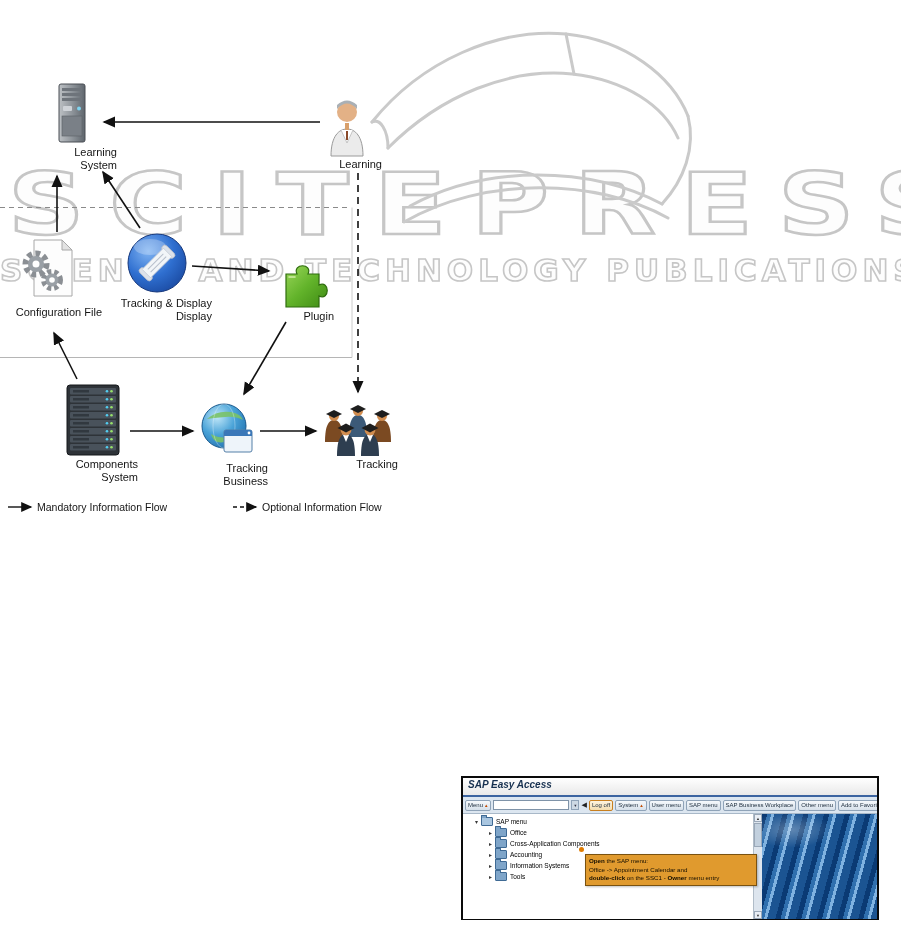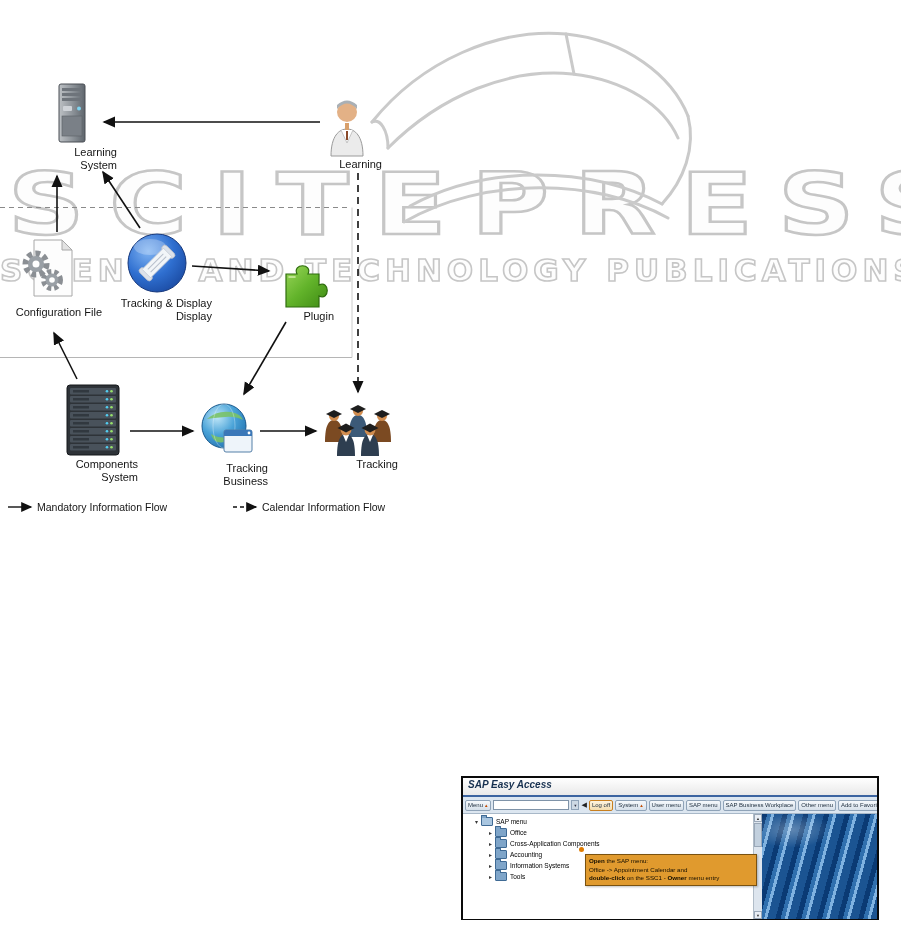--- a/index.html
+++ b/index.html
@@ -255,21 +255,21 @@
     <div>Components</div>
     <div>System</div>
   </div>
   <div class="lbl" style="left:188px;top:462px;width:80px">
     <div>Tracking</div>
     <div>Business</div>
   </div>
   <div class="lbl" style="left:318px;top:458px;width:80px">Tracking</div>
 
   <div class="legend-lbl" style="left:37px;top:501px">Mandatory Information Flow</div>
-  <div class="legend-lbl" style="left:262px;top:501px">Calendar Information Flow</div>
+  <div class="legend-lbl" style="left:262px;top:501px">Optional Information Flow</div>
 </div>
 
 <div class="abs sap">
   <div class="sap-title">SAP Easy Access</div>
 
   <div class="sap-toolbar">
     <span class="sapbtn"><span>Menu</span><span class="tri-up">▲</span></span>
     <input class="cmd" value="" style="">
     <span class="cmd-dd">▾</span>
     <span class="backtri">◀</span>

